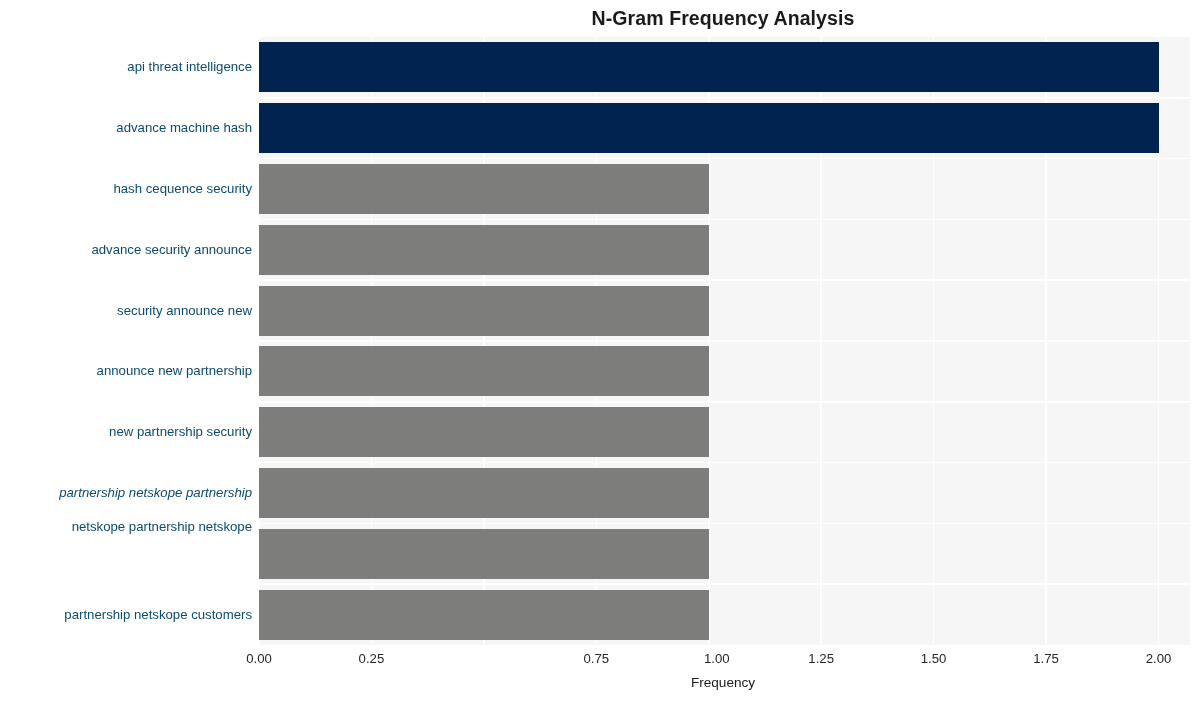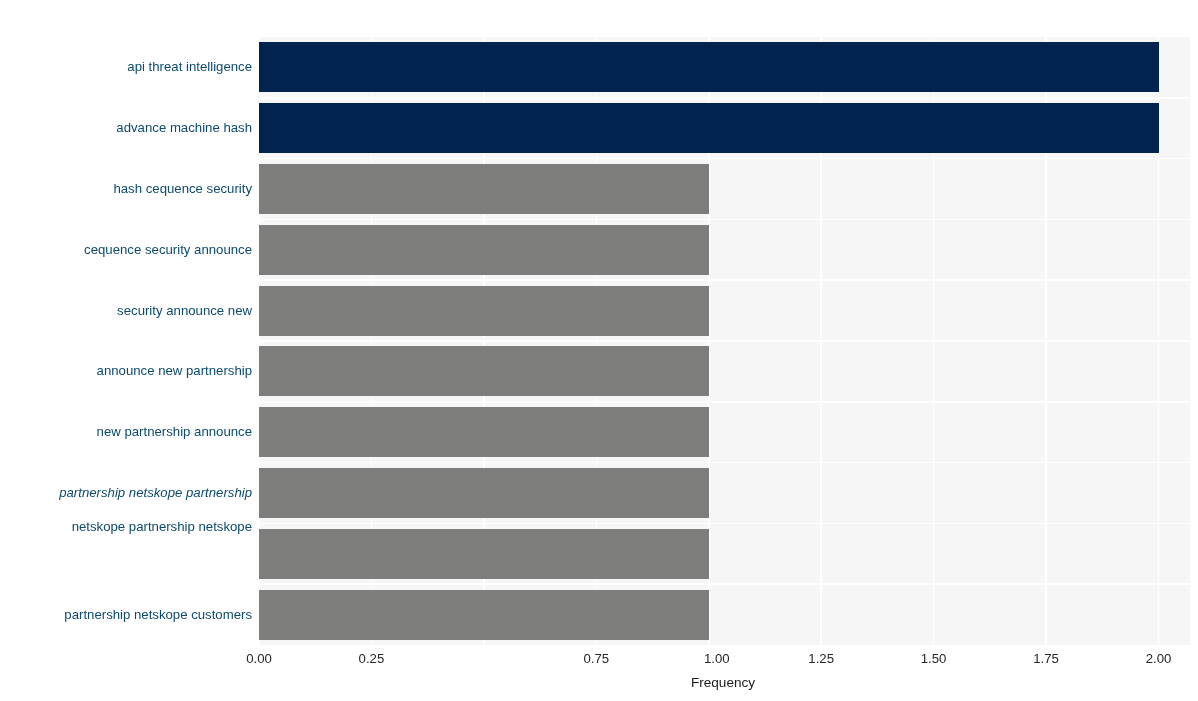--- a/index.html
+++ b/index.html
@@ -104,20 +104,23 @@
     color: #1a1a1a;
     line-height: 17px;
     white-space: nowrap;
   }
 </style>
 </head>
 <body>
 
 <div id="figure">
 
+  <div id="chart-title">
+    <span class="title-inner">N-Gram Frequency Analysis</span>
+  </div>
 
   <div id="plot-area">
       <div class="vgrid" style="left: -0.8px;"></div>
       <div class="vgrid" style="left: 111.64px;"></div>
       <div class="vgrid" style="left: 224.079px;"></div>
       <div class="vgrid" style="left: 336.519px;"></div>
       <div class="vgrid" style="left: 448.958px;"></div>
       <div class="vgrid" style="left: 561.398px;"></div>
       <div class="vgrid" style="left: 673.838px;"></div>
       <div class="vgrid" style="left: 786.277px;"></div>
@@ -140,24 +143,24 @@
       <div class="bar" title="new partnership netskope: 1" style="top: 370.272px; height: 49.856px; width: 449.758px; background: rgb(125, 125, 123);"></div>
       <div class="bar" title="partnership netskope partnership: 1" style="top: 431.072px; height: 49.856px; width: 449.758px; background: rgb(125, 125, 123);"></div>
       <div class="bar" title="netskope partnership netskope: 1" style="top: 491.872px; height: 49.856px; width: 449.758px; background: rgb(125, 125, 123);"></div>
       <div class="bar" title="partnership netskope customers: 1" style="top: 552.672px; height: 49.856px; width: 449.758px; background: rgb(125, 125, 123);"></div>
     </div>
 
   <div id="ytick-layer">
       <div class="ytick" style="top: 59.4px;">api threat intelligence</div>
       <div class="ytick" style="top: 120.2px;">advance machine hash</div>
       <div class="ytick" style="top: 181px;">hash cequence security</div>
-      <div class="ytick" style="top: 241.8px;">cequence security announce</div>
+      <div class="ytick" style="top: 241.8px;">advance security announce</div>
       <div class="ytick" style="top: 302.6px;">security announce new</div>
       <div class="ytick" style="top: 363.4px;">announce new partnership</div>
-      <div class="ytick" style="top: 424.2px;">new partnership announce</div>
+      <div class="ytick" style="top: 424.2px;">new partnership security</div>
       <div class="ytick" style="top: 485px; font-style: italic;">partnership netskope partnership</div>
       <div class="ytick" style="top: 519px;">netskope partnership netskope</div>
       <div class="ytick" style="top: 606.6px;">partnership netskope customers</div>
     </div>
   <div id="xtick-layer">
       <div class="xtick" style="left: 259px;">0.00</div>
       <div class="xtick" style="left: 371.44px;">0.25</div>
       <div class="xtick" style="left: 502px; margin-top: 48px;">0.50</div>
       <div class="xtick" style="left: 596.319px;">0.75</div>
       <div class="xtick" style="left: 708.758px; margin-left: 8px;">1.00</div>

